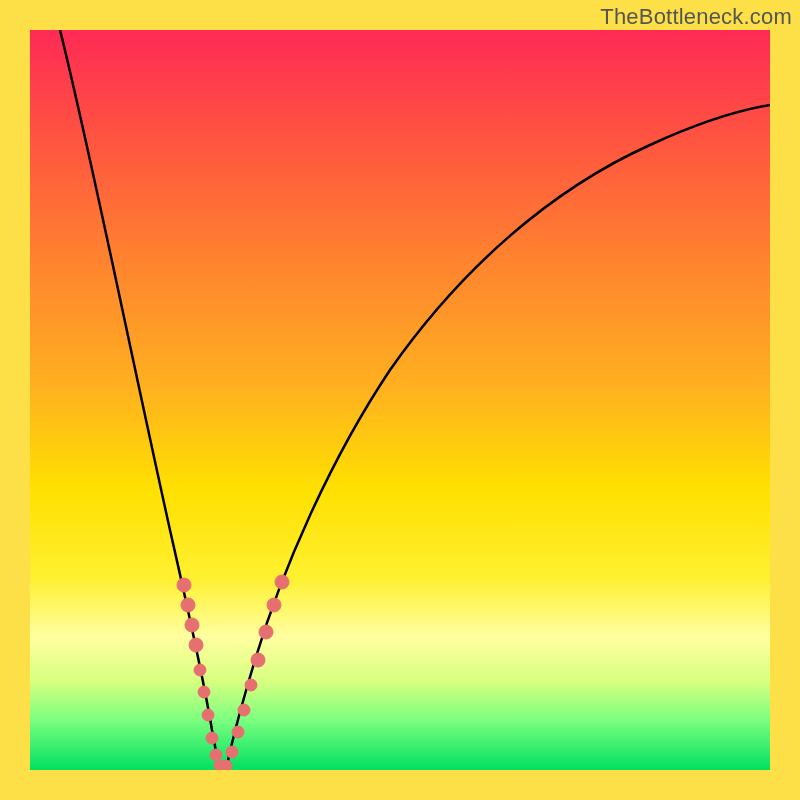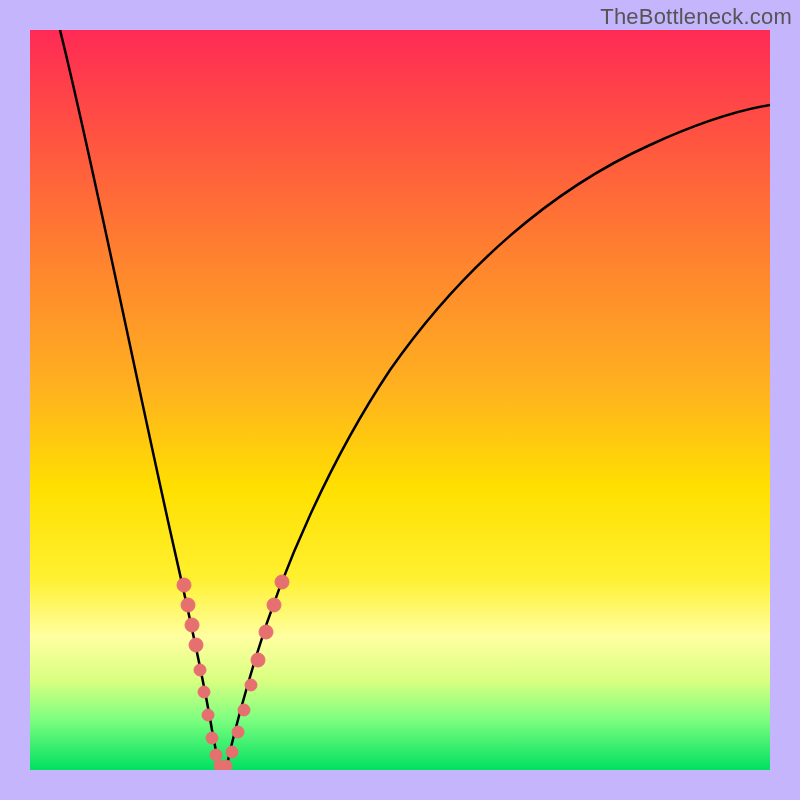--- a/index.html
+++ b/index.html
@@ -10,21 +10,21 @@
     overflow: hidden;
     background: #000;
     font-family: Arial, Helvetica, sans-serif;
   }
   .frame {
     position: absolute;
     left: 0;
     top: 0;
     width: 800px;
     height: 800px;
-    background: #c4b5fd;
+    background: #fde047;
   }
   .plot {
     position: absolute;
     left: 30px;
     top: 30px;
     width: 740px;
     height: 740px;
     background: linear-gradient(
       to bottom,
       #ff2a55 0%,

